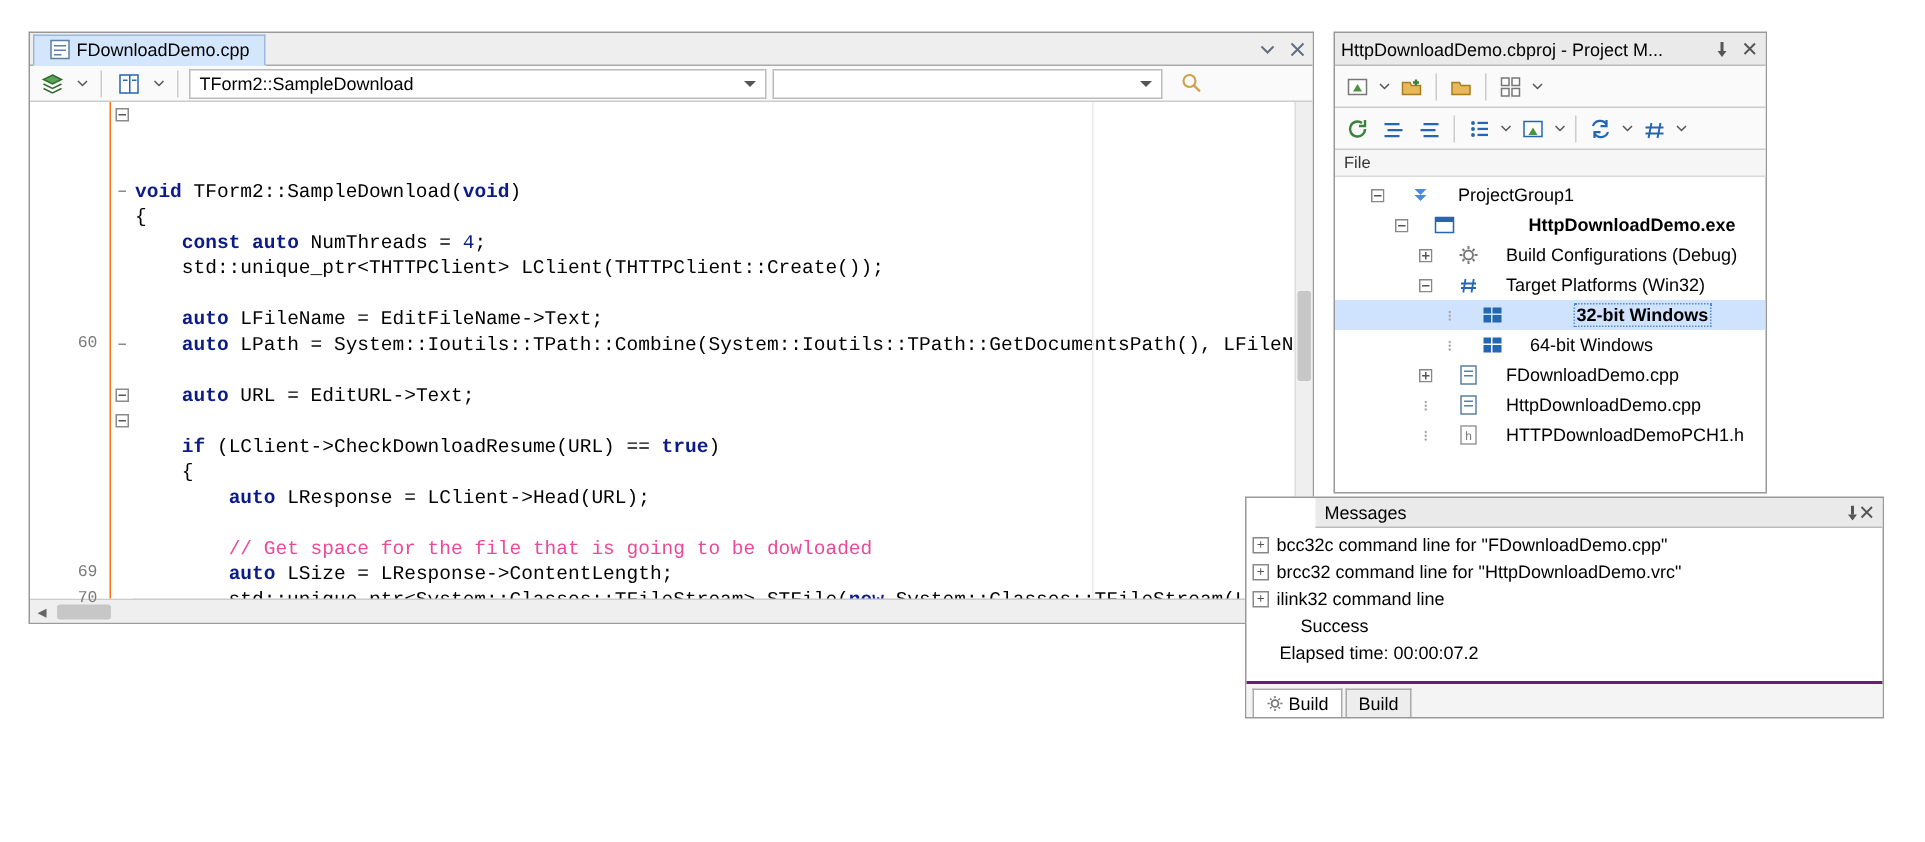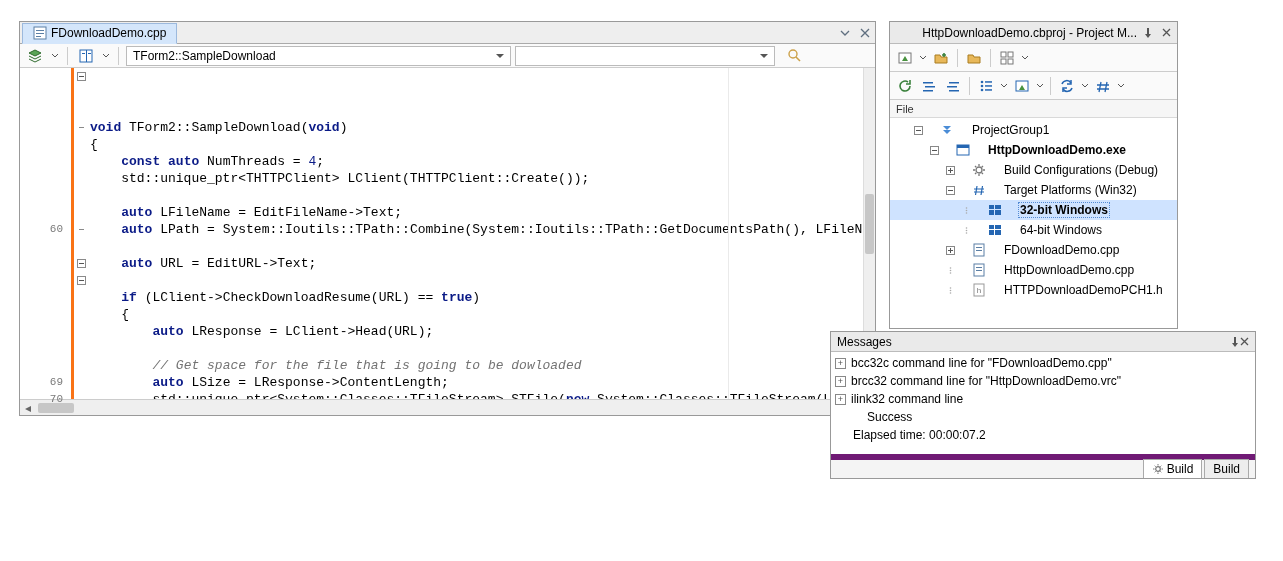--- a/index.html
+++ b/index.html
@@ -20,75 +20,75 @@
   .tbtn { width:22px; height:20px; display:inline-flex; align-items:center; justify-content:center; cursor:pointer; border-radius:2px; }
   .tdrop { width:10px; display:inline-flex; align-items:center; justify-content:center; cursor:pointer; }
   .tsep { width:1px; height:18px; background:#ccc; margin:0 3px; }
   .combo { height:20px; background:#fff; border:1px solid #bbb; display:inline-flex; align-items:center; padding:0 18px 0 6px; position:relative; font-size:12px; }
   .combo::after { content:""; position:absolute; right:6px; top:7px; border:4px solid transparent; border-top-color:#555; }
   .combo-class { width:385px; }
   .combo-method { width:260px; }
   .search-icon { width:18px; height:18px; display:inline-flex; align-items:center; justify-content:center; margin-left:6px; cursor:pointer; }
 
   .editor-body { position:relative; height:calc(100% - 22px - 24px - 16px); display:flex; font-family:Consolas,"Courier New",monospace; font-size:13px; line-height:17px; }
-  .gutter { width:54px; background:#fff; border-right:3px solid #f97316; text-align:right; color:#7a7a7a; padding-right:8px; position:relative; }
+  .gutter { width:54px; background:#fff; border-right:1px solid #f97316; text-align:right; color:#7a7a7a; padding-right:8px; position:relative; }
   .gutter .ln { height:17px; font-size:11px; }
   .fold-col { width:14px; background:#fff; }
   .fold-mark { height:17px; display:flex; align-items:center; justify-content:center; }
   .fold-mark .box { width:9px; height:9px; border:1px solid #8a8a8a; display:flex; align-items:center; justify-content:center; font-size:9px; line-height:1; color:#555; background:#fff;}
   .fold-mark .bar { width:5px; height:1px; background:#555; }
   .fold-mark .dot { width:5px; height:1px; background:#8a8a8a; }
 
   .code { flex:1; white-space:pre; overflow:hidden; position:relative; }
   .code .row { height:17px; padding-left:2px; }
   .vrule  { position:absolute; top:0; bottom:0; left:640px; width:1px; background:#eaeaea; }
   .kw { color:#0b1b87; font-weight:bold; }
   .kw2{ color:#0b1b87; font-weight:bold; }
   .num{ color:#0b1b87; }
-  .cm { color:#737373; font-style:italic; }
+  .cm { color:#ec4899; }
 
   .mini-scroll { width:12px; background:#efefef; border-left:1px solid #ddd; position:relative; }
   .mini-scroll .thumb { position:absolute; left:1px; right:1px; top:126px; height:60px; background:#c7c7c7; border-radius:2px; }
 
   .editor-hscroll { height:16px; background:#efefef; border-top:1px solid #ccc; display:flex; align-items:center; }
   .editor-hscroll .harrow { width:16px; text-align:center; color:#666; cursor:pointer; }
   .editor-hscroll .htrack { flex:1; height:10px; position:relative; }
   .editor-hscroll .htrack .hthumb { position:absolute; left:2px; top:0; height:10px; width:36px; background:#c7c7c7; border-radius:2px; }
 
   
   .pm-panel { position:absolute; left:889px; top:21px; width:289px; height:308px; background:#fff; border:1px solid #999; }
-  .pm-title { height:22px; background:#eaeaea; border-bottom:1px solid #bbb; display:flex; align-items:center; padding:0 4px; font-size:12px;text-align:right; }
+  .pm-title { height:22px; background:#eaeaea; border-bottom:1px solid #bbb; display:flex; align-items:center; padding:0 4px; font-size:12px; }
   .pm-title .t { flex:1; white-space:nowrap; overflow:hidden; text-overflow:ellipsis; }
   .pm-title .pbtn { width:14px; height:14px; display:inline-flex; align-items:center; justify-content:center; margin-left:4px; cursor:pointer; color:#5a5a5a; }
 
   .pm-toolbar { height:28px; border-bottom:1px solid #ccc; display:flex; align-items:center; padding:0 4px; gap:2px; background:#fafafa;}
   .pm-toolbar2{ height:28px; border-bottom:1px solid #ccc; display:flex; align-items:center; padding:0 4px; gap:2px; background:#fafafa;}
   .pm-tbtn { width:22px; height:22px; display:inline-flex; align-items:center; justify-content:center; cursor:pointer; border-radius:2px; }
 
   .pm-header { height:18px; border-bottom:1px solid #d9d9d9; background:#f6f6f6; padding-left:6px; font-size:11px; color:#333; display:flex; align-items:center; }
 
   .pm-tree { padding:2px 0; overflow:auto; height:calc(100% - 22px - 28px - 28px - 18px); }
   .tree-row { display:flex; align-items:center; height:20px; padding-left:6px; gap:16px; cursor:default; }
   .tree-row.sel { background:#cfe3ff; }
   .tree-row.sel .lbl { outline:1px dotted #548bd4; outline-offset:-1px; }
   .tw { width:12px; height:12px; display:inline-flex; align-items:center; justify-content:center; color:#555; cursor:pointer; }
   .ind { display:inline-block; height:1px; }
   .lbl { font-size:12px; padding:1px 2px; }
-  .lbl.bold{ font-weight:bold; }
+  .lbl.bold{ font-weight:bold;margin-left:31px; }
 
   
   .msg-panel { position:absolute; left:830px; top:331px; width:426px; height:148px; background:#fff; border:1px solid #999; }
-  .msg-title { height:20px; background:#eaeaea; border-bottom:1px solid #bbb; display:flex; align-items:center; padding:0 6px; font-size:12px; }
+  .msg-title { height:20px; background:#eaeaea; border-bottom:1px solid #bbb; display:flex; align-items:center; padding:0 6px; font-size:12px;margin-left:46px; }
   .msg-title .t{ flex:1; }
   .msg-body { height:calc(100% - 20px - 24px); overflow-y:scroll; overflow-x:hidden; padding:2px 4px; }
   .msg-row { display:flex; align-items:center; height:18px; gap:5px; font-size:12px; }
   .msg-row .pl { width:11px; height:11px; border:1px solid #888; display:flex; align-items:center; justify-content:center; font-size:9px; line-height:1; color:#555; background:#fff; cursor:pointer;}
   .msg-row.bold .txt { font-weight:normal;margin-left:32px; }
   .msg-row.indent  .txt{ margin-left:18px; }
-  .msg-tabs { height:24px; border-top:6px solid #701a75; display:flex; align-items:flex-end; padding:0 4px; background:#f4f4f4;justify-content:flex-end;}
+  .msg-tabs { height:24px; border-top:2px solid #701a75; display:flex; align-items:flex-end; padding:0 4px; background:#f4f4f4;}
   .msg-tab { border:1px solid #aaa; border-bottom:none; padding:2px 8px; margin-right:2px; font-size:12px; background:#fff; display:flex; align-items:center; gap:3px; cursor:pointer; }
   .msg-tab.inactive{ background:#ededed; }
 
   
   svg{ display:block; }
 </style>
 </head>
 <body>
 
 <div class="ide-root">

